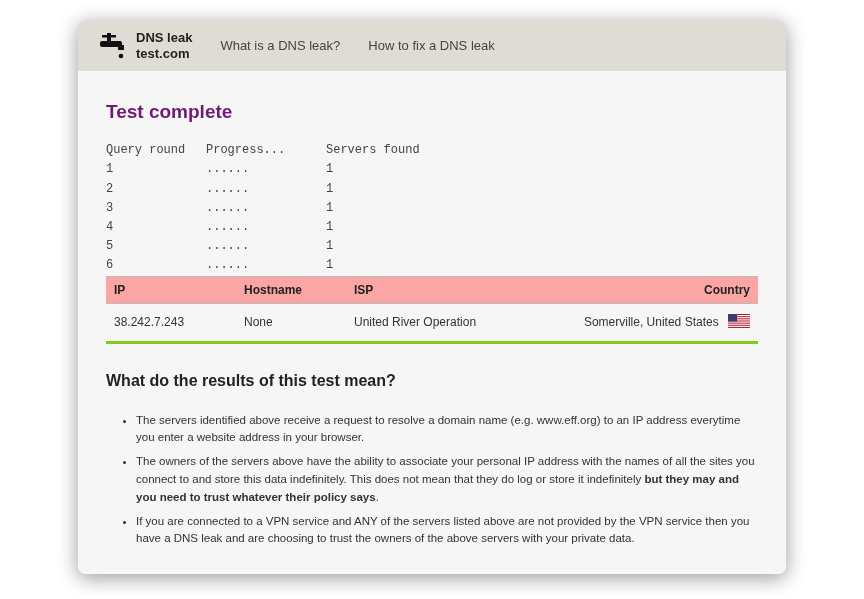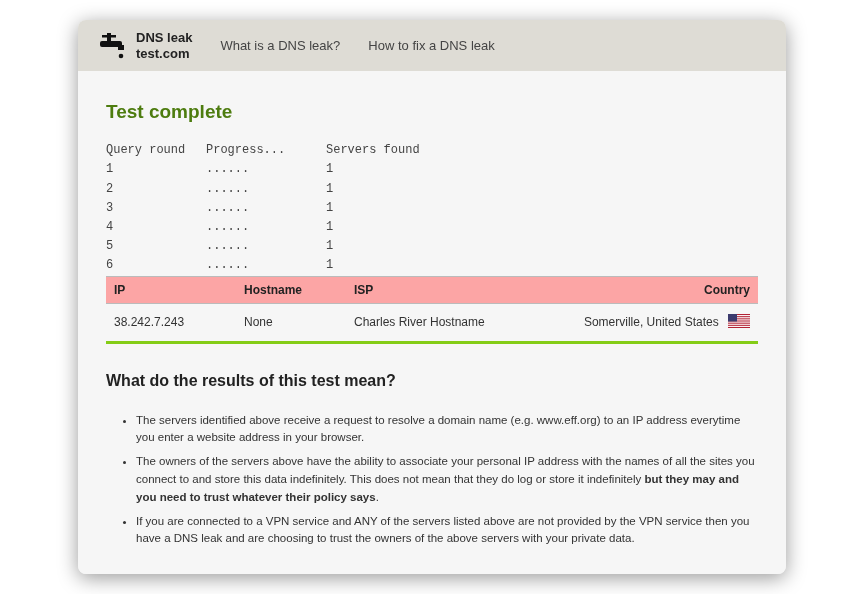--- a/index.html
+++ b/index.html
@@ -44,21 +44,21 @@
     color: #444;
     cursor: pointer;
   }
   .content {
     padding: 30px 28px 20px 28px;
     background: #f6f6f6;
   }
   h1.test-complete {
     font-size: 19px;
     font-weight: bold;
-    color: #4d7c0f;
+    color: #701a75;
     margin-bottom: 18px;
   }
   .query-table {
     font-family: "Courier New", monospace;
     font-size: 12px;
     color: #444;
   }
   .query-row { display: flex; line-height: 1.6; }
   .qcol-round { width: 100px; }
   .qcol-prog  { width: 120px; }
@@ -189,21 +189,21 @@
           <th style="width:130px">IP</th>
           <th style="width:110px">Hostname</th>
           <th>ISP</th>
           <th class="country-head" style="width:220px">Country</th>
         </tr>
       </thead>
       <tbody>
         <tr>
           <td>38.242.7.243</td>
           <td>None</td>
-          <td>Charles River Hostname</td>
+          <td>United River Operation</td>
           <td class="country-cell">
             <span>Somerville, United States</span>
             <span class="flag">
               <svg width="22" height="14" viewBox="0 0 22 14">
                 <rect width="22" height="14" fill="#b22234"></rect>
                 <rect y="1.08" width="22" height="1.08" fill="#fff"></rect>
                 <rect y="3.23" width="22" height="1.08" fill="#fff"></rect>
                 <rect y="5.38" width="22" height="1.08" fill="#fff"></rect>
                 <rect y="7.54" width="22" height="1.08" fill="#fff"></rect>
                 <rect y="9.69" width="22" height="1.08" fill="#fff"></rect>

